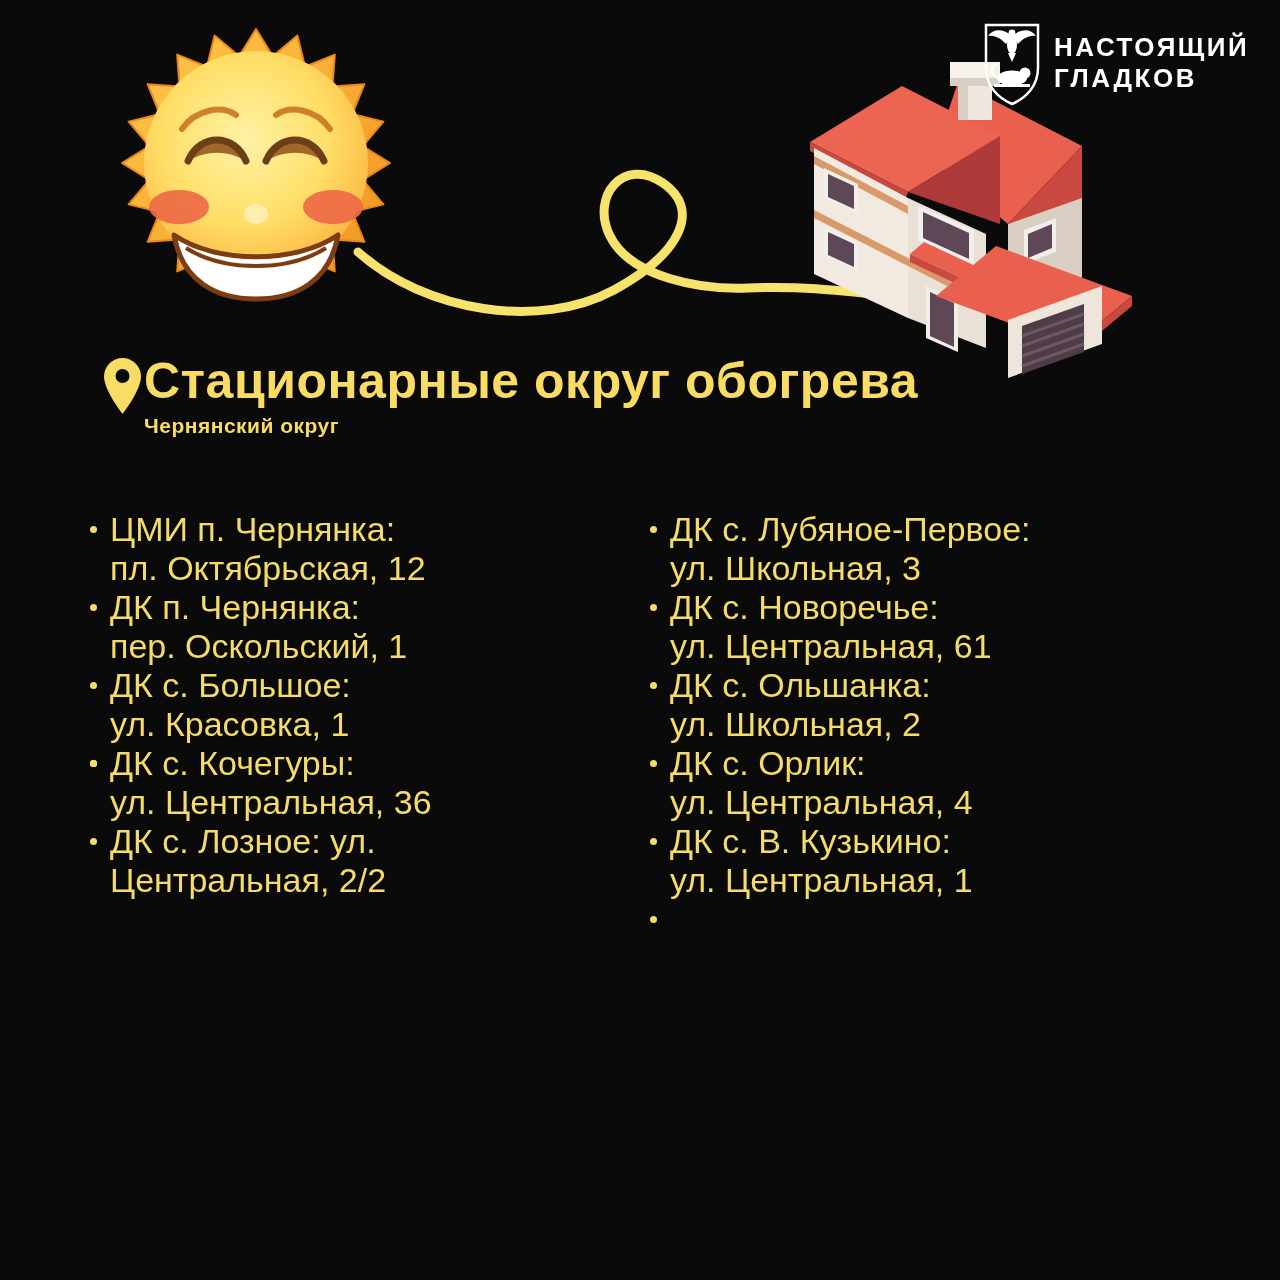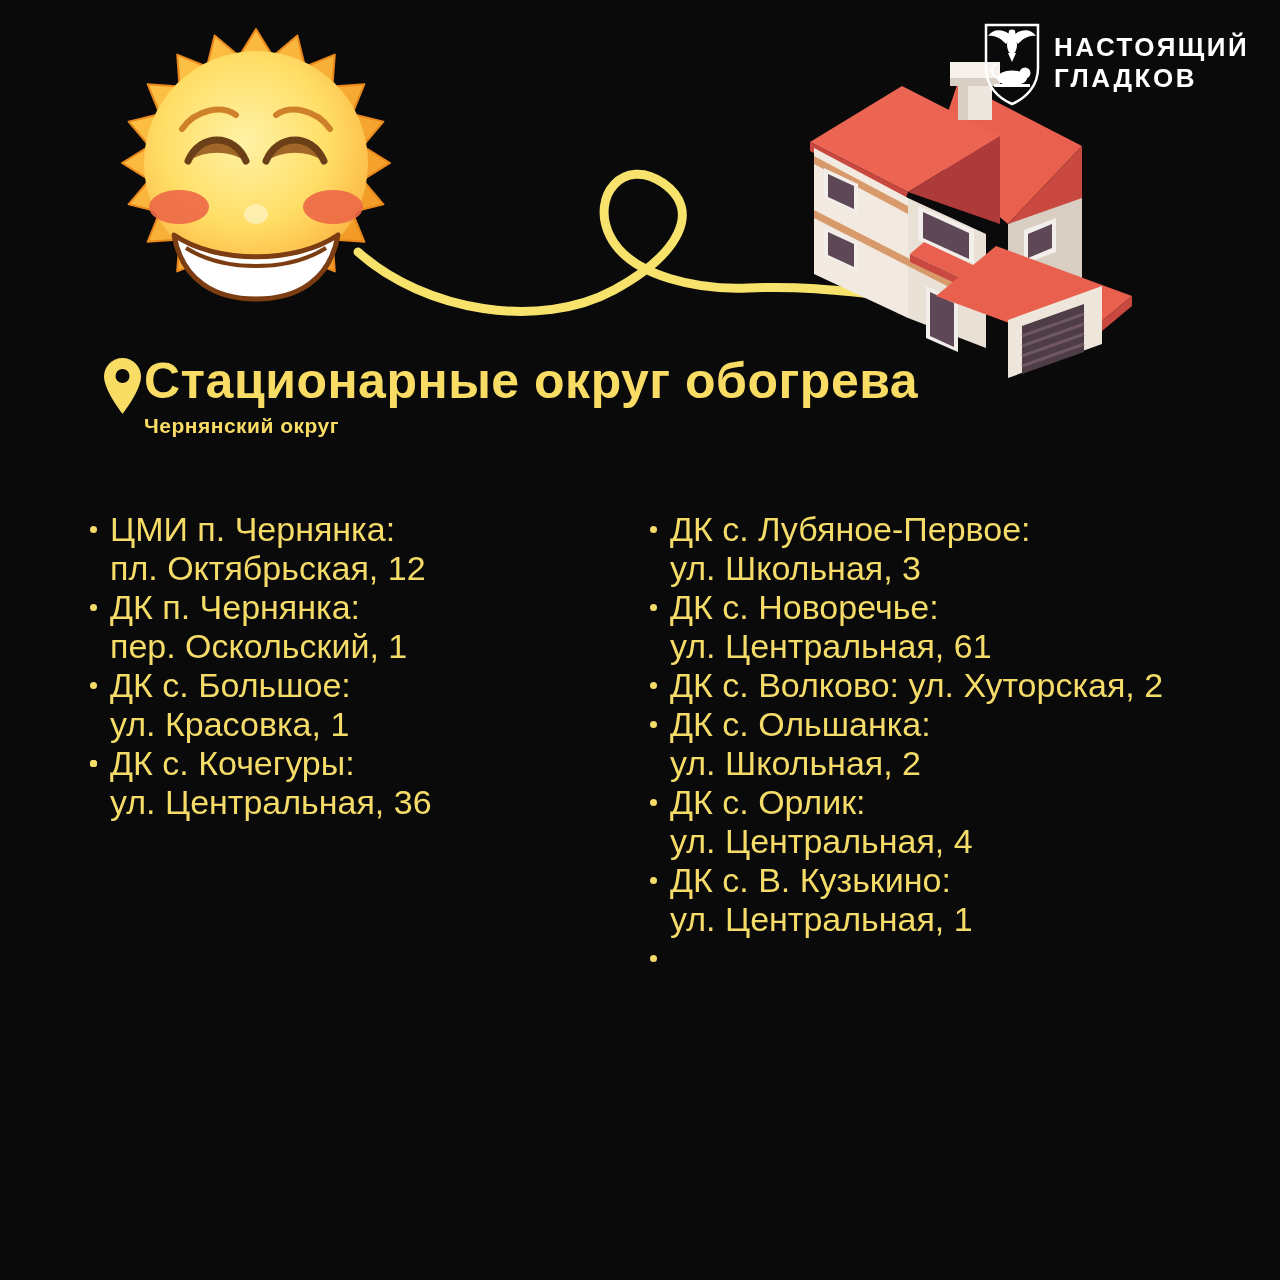--- a/index.html
+++ b/index.html
@@ -158,22 +158,22 @@
   <div id="subtitle">Чернянский округ</div>
 </div>
 
 <ul id="col-left" class="col">
     <li><span class="bullet"></span><span>ЦМИ п. Чернянка:<br>пл. Октябрьская, 12</span></li>
     <li><span class="bullet"></span><span>ДК п. Чернянка:<br>пер. Оскольский, 1</span></li>
     <li><span class="bullet"></span><span>ДК с. Большое:<br>ул. Красовка, 1</span></li>
     <li><span class="bullet"></span></li>
     <li><span class="bullet"></span></li>
     <li><span class="bullet"></span><span>ДК с. Кочегуры:<br>ул. Центральная, 36</span></li>
+    <li><span class="bullet"></span><span>ДК с. Лозное: ул.<br>Центральная, 2/2</span></li>
   </ul>
 <ul id="col-right" class="col">
     <li><span class="bullet"></span><span>ДК с. Лубяное-Первое:<br>ул. Школьная, 3</span></li>
     <li><span class="bullet"></span><span>ДК с. Новоречье:<br>ул. Центральная, 61</span></li>
-    <li><span class="bullet"></span><span>ДК с. Волково: ул. Хуторская, 2</span></li>
     <li><span class="bullet"></span><span>ДК с. Ольшанка:<br>ул. Школьная, 2</span></li>
     <li><span class="bullet"></span><span>ДК с. Орлик:<br>ул. Центральная, 4</span></li>
     <li><span class="bullet"></span><span>ДК с. В. Кузькино:<br>ул. Центральная, 1</span></li>
     <li><span class="bullet"></span></li>
   </ul>
 
 </body></html>

